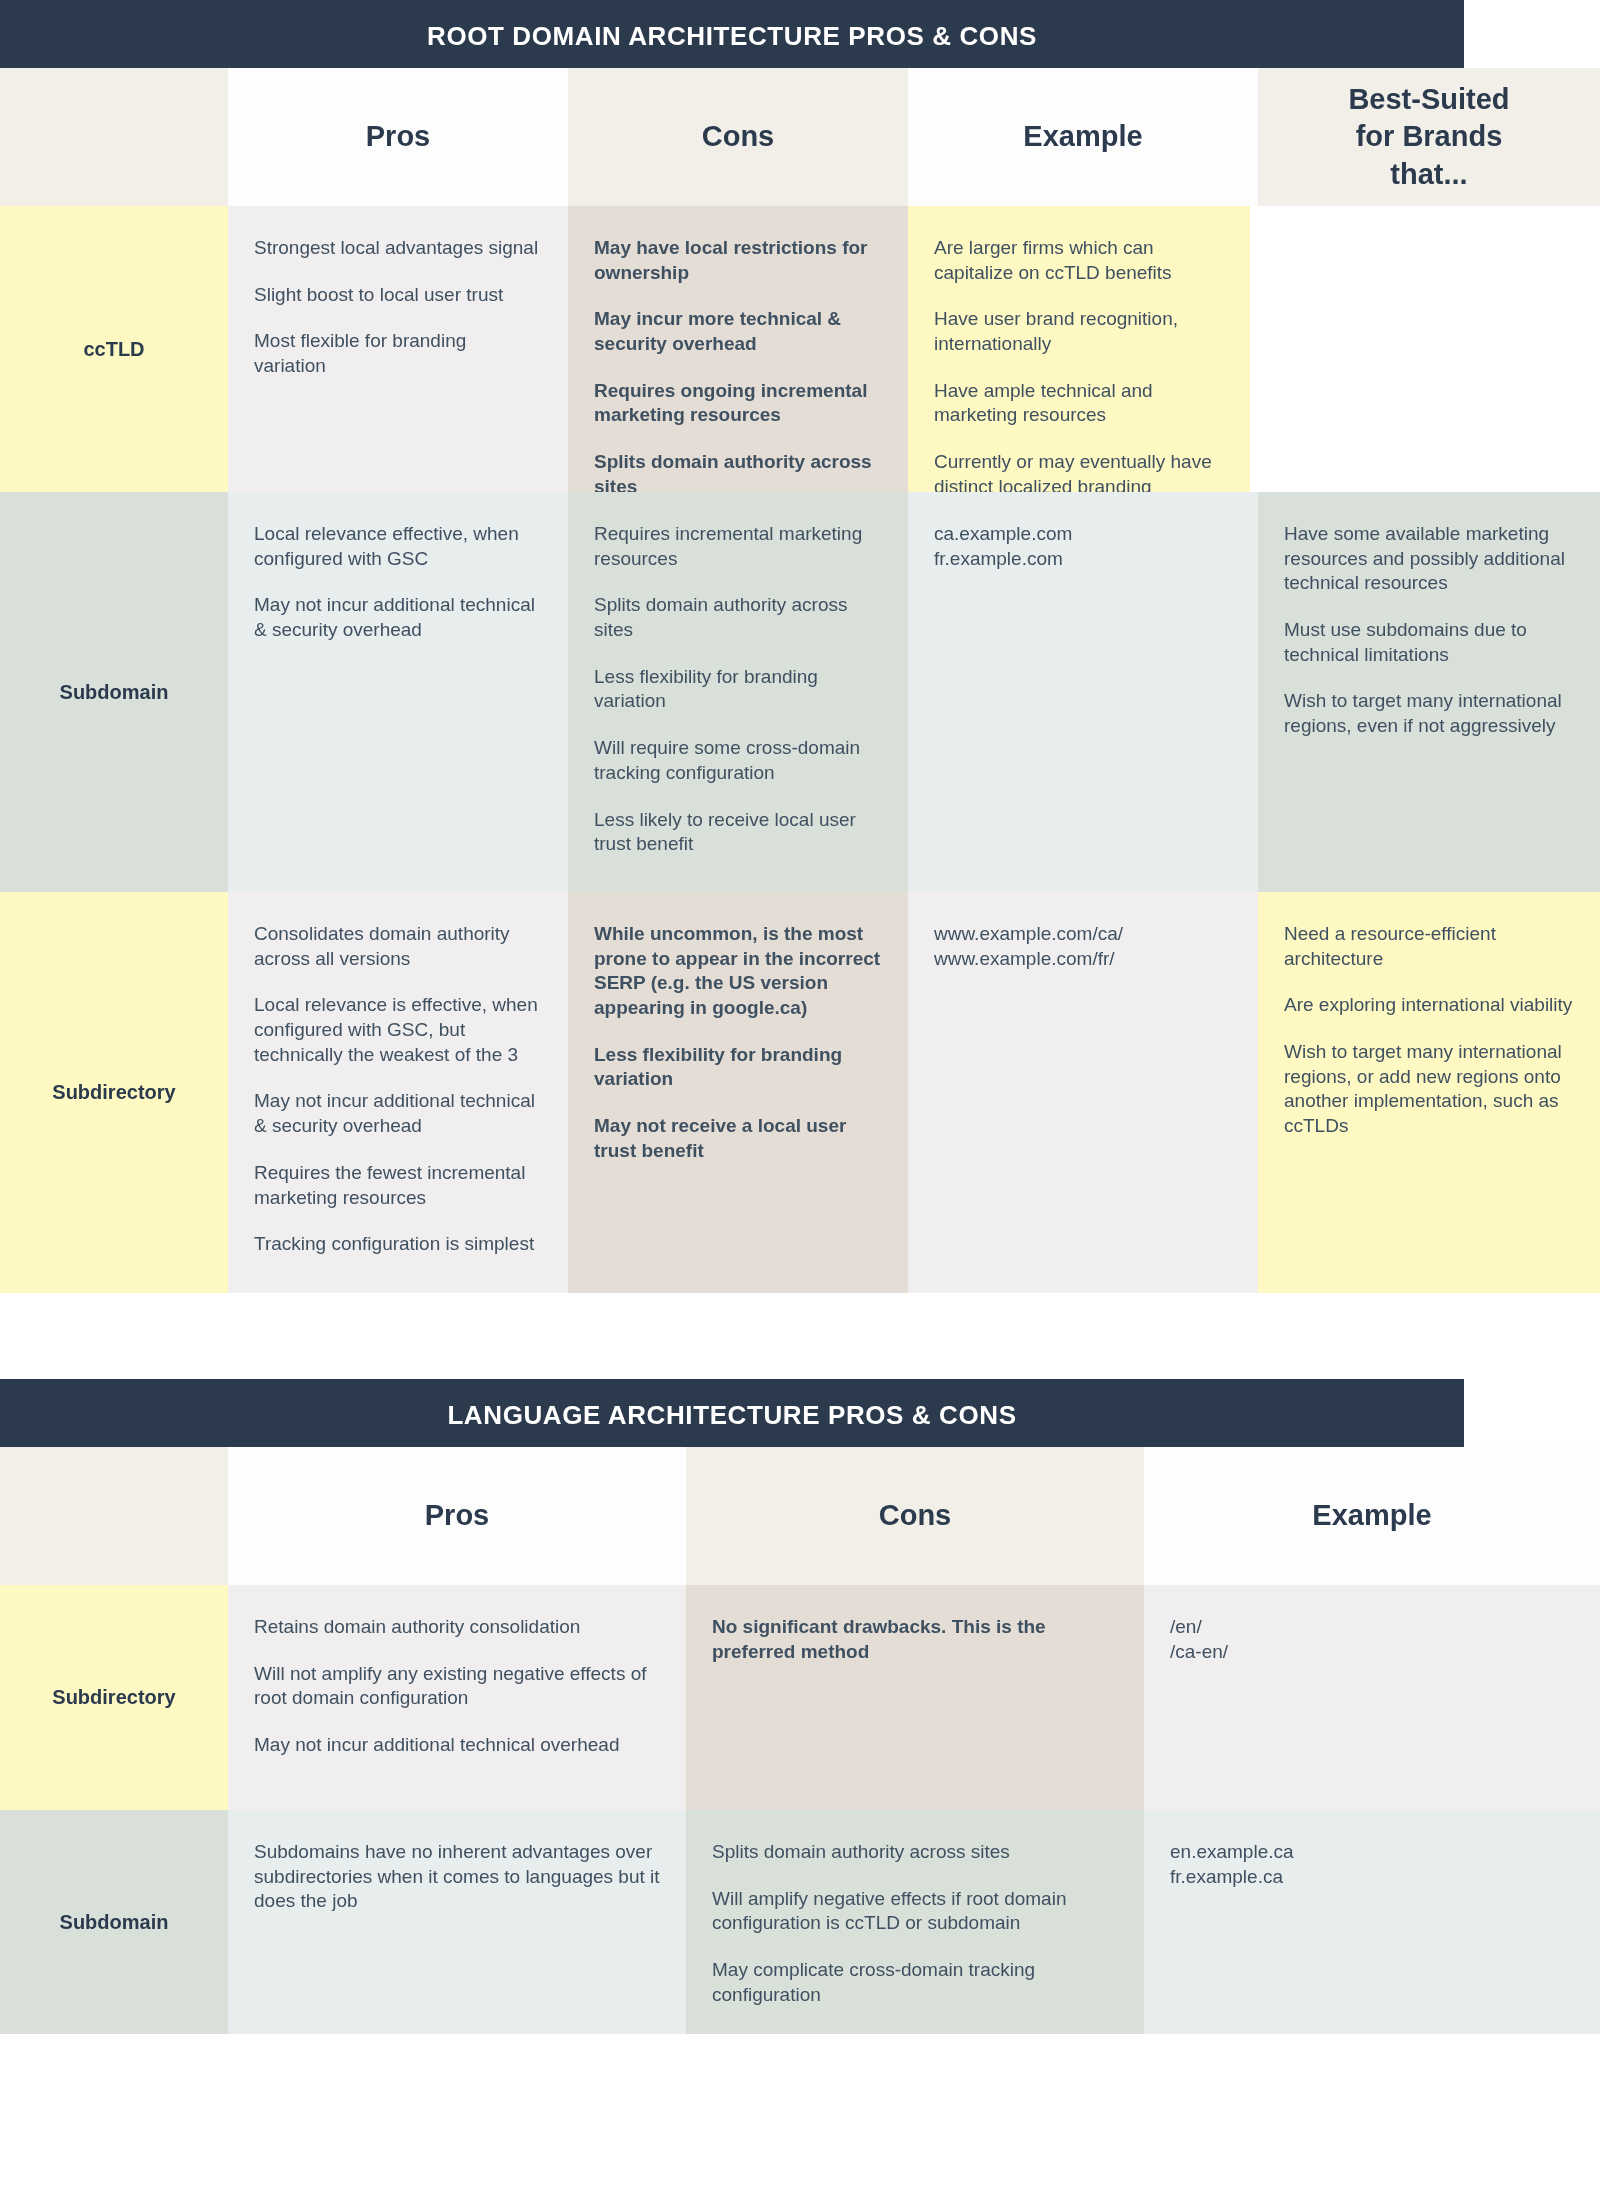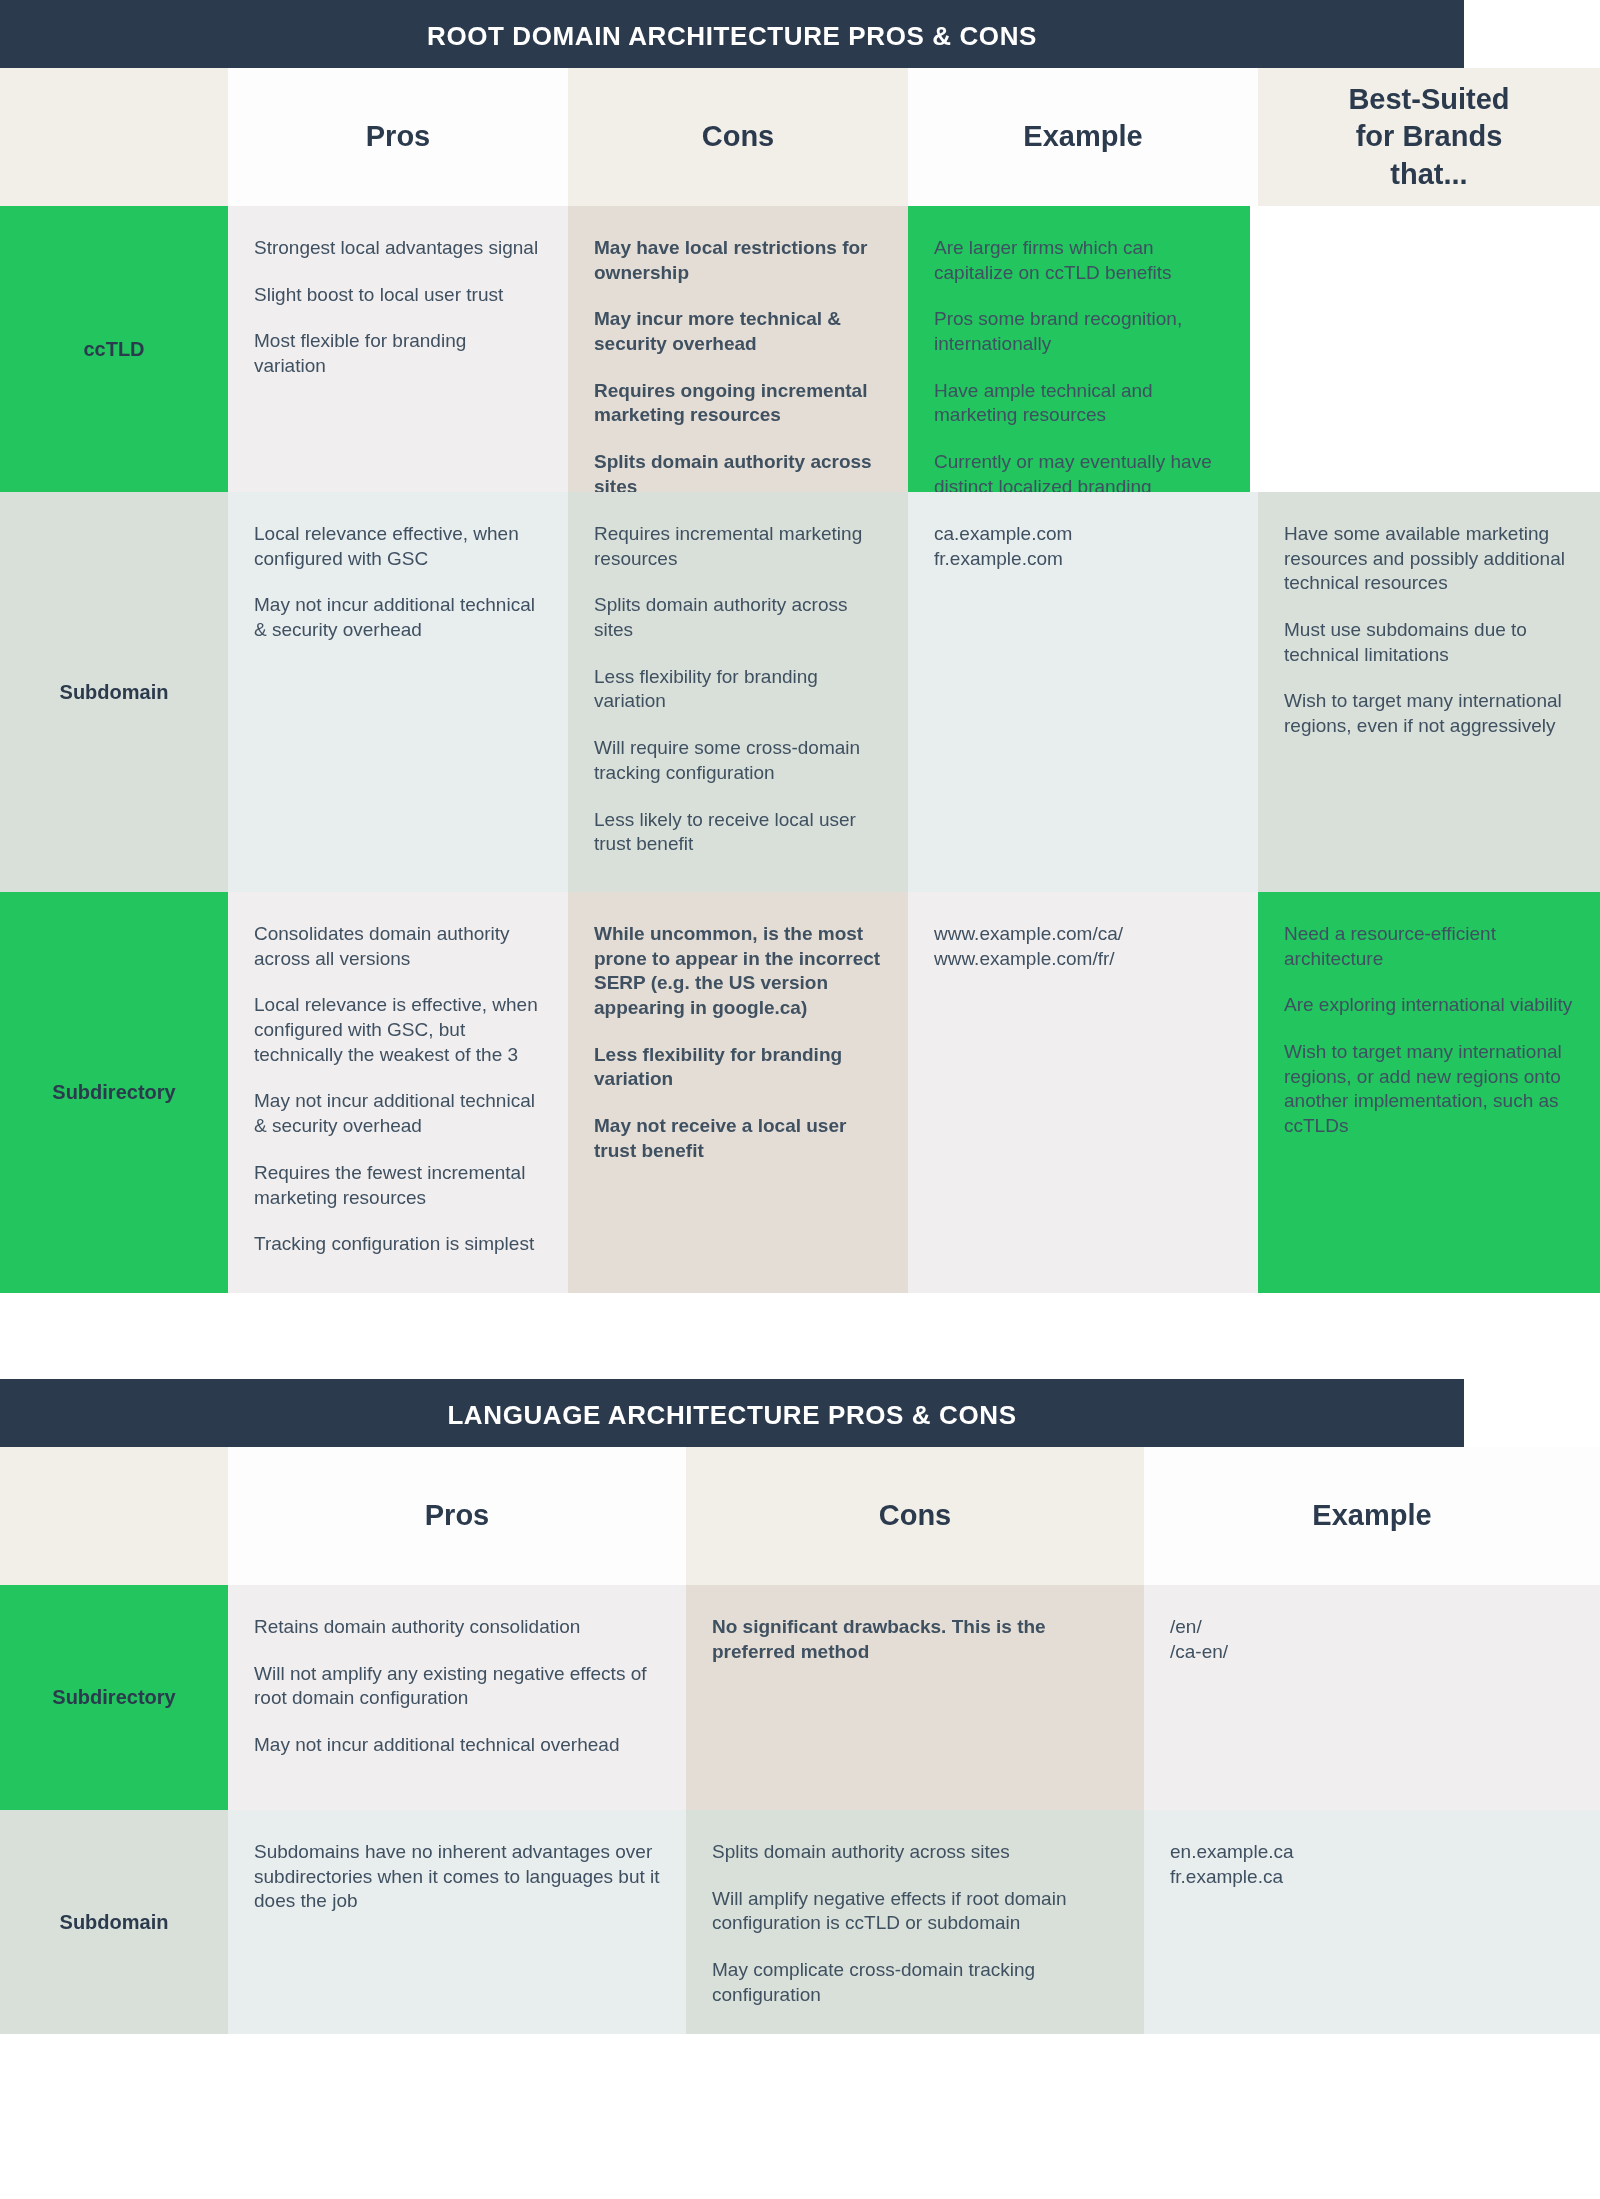--- a/index.html
+++ b/index.html
@@ -84,21 +84,21 @@
     font-size: 19px;
     line-height: 1.30;
     color: #3f5061;
   }
 
   .txt-cell p { margin: 0 0 22px 0; }
   .txt-cell p:last-child { margin-bottom: 0; }
 
   
   
-  .tint-beige .bg-a { background: #22c55e; }   
+  .tint-beige .bg-a { background: #fef9c3; }   
   .tint-beige .bg-b { background: #f0eeee; }   
   .tint-beige .bg-c { background: #e3ddd6; font-weight: bold; }   
 
   
   .tint-green .bg-a { background: #d9e0da; }
   .tint-green .bg-b { background: #e8edee; }
   .tint-green .bg-c { background: #d9e0da; }
 
   .gap { height: 86px; background: #ffffff; }
   .gap-bottom { height: 24px; background: #ffffff; }
@@ -135,21 +135,21 @@
         </div>
       <div class="cell c-cons txt-cell bg-c">
           <p>May have local restrictions for ownership</p>
           <p>May incur more technical &amp; security overhead</p>
           <p>Requires ongoing incremental marketing resources</p>
           <p>Splits domain authority across sites</p>
           <p>Will require some cross-domain tracking configuration</p>
         </div>
       <div class="cell c-best txt-cell bg-a">
           <p>Are larger firms which can capitalize on ccTLD benefits</p>
-          <p>Pros some brand recognition, internationally</p>
+          <p>Have user brand recognition, internationally</p>
           <p>Have ample technical and marketing resources</p>
           <p>Currently or may eventually have distinct localized branding variations</p>
         </div>
     </div>
 
     <div class="row tint-green" style="height:400px">
       <div class="cell c-label lbl-cell bg-a">Subdomain</div>
       <div class="cell c-pros txt-cell bg-b">
           <p>Local relevance effective, when configured with GSC</p>
           <p>May not incur additional technical &amp; security overhead</p>

